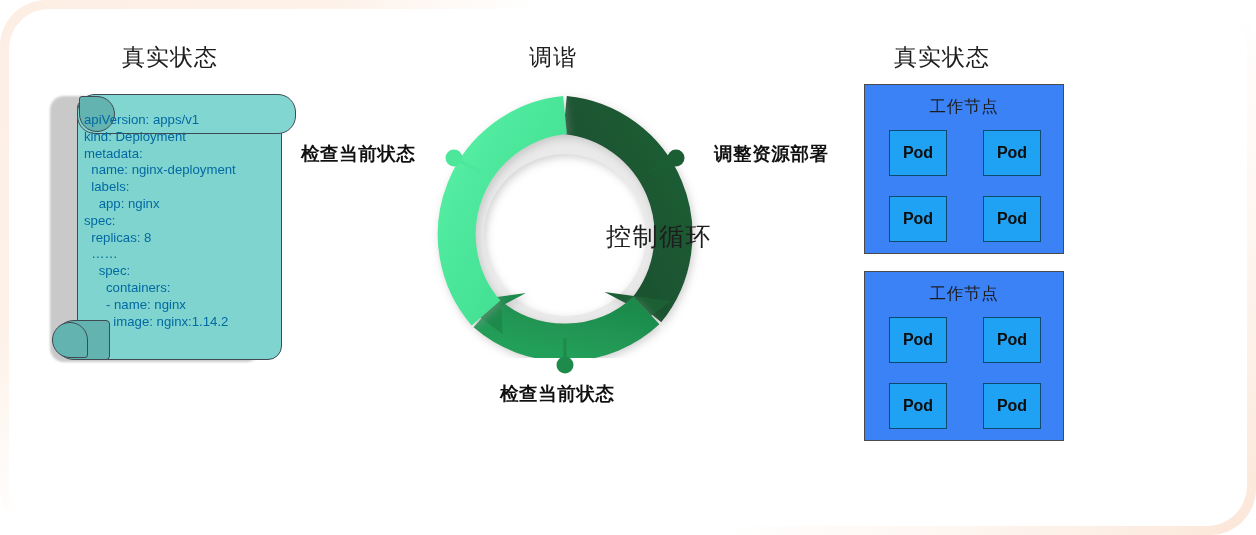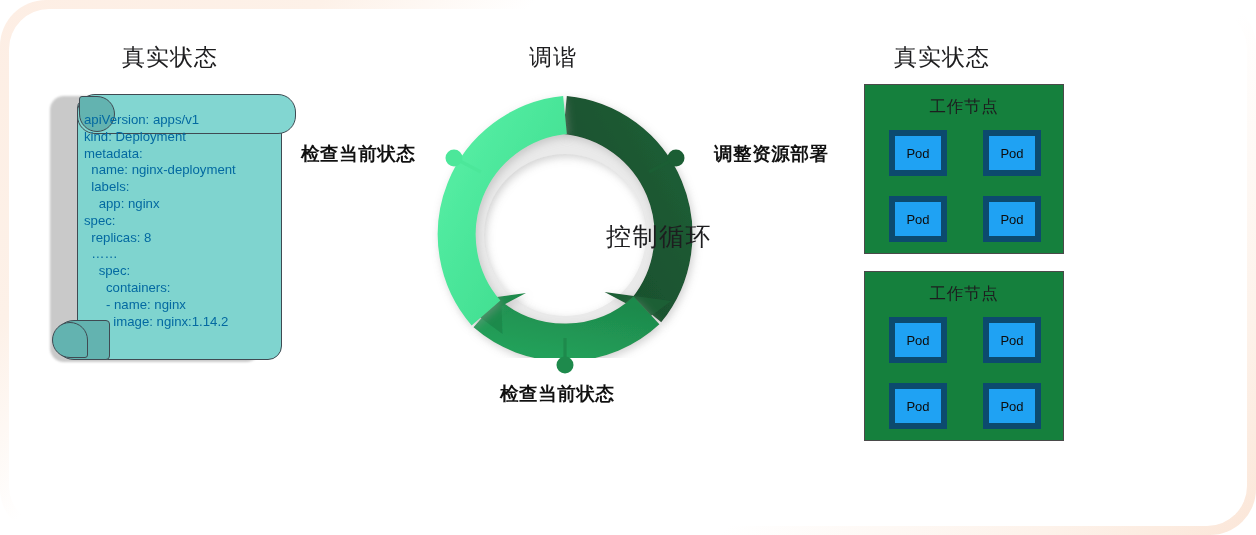--- a/index.html
+++ b/index.html
@@ -116,21 +116,21 @@
     font-weight: 600;
     letter-spacing: 0.6px;
   }
   #label-compare { left: 301px; top: 141px; }
   #label-adjust  { left: 714px; top: 141px; }
   #label-check   { left: 500px; top: 381px; }
 
   
   .node-box {
     position: absolute;
-    background: #15803d;
+    background: #3b82f6;
     border: 1.7px solid #4a4a4a;
   }
   #node-1 { left: 864px; top: 84px; width: 200px; height: 170px; }
   #node-2 { left: 864px; top: 271px; width: 200px; height: 170px; }
   .node-title {
     position: absolute; left: 0; right: 0; top: 11px;
     text-align: center;
     font-size: 16.5px;
     color: #1d1d1f;
     letter-spacing: 0.8px;
@@ -140,26 +140,27 @@
     left: 24px; top: 45px;
     width: 152px; height: 112px;
     display: grid;
     grid-template-columns: 58px 58px;
     grid-template-rows: 46px 46px;
     justify-content: space-between;
     align-content: space-between;
   }
   .pod {
     background: #1fa2f3;
-    border: 6px solid #0c4a6e;
+    border: 1px solid #0c4a6e;
     display: flex;
     align-items: center;
     justify-content: center;
-    font-size: 13px;
+    font-size: 16px;
     color: #0d0d0d;
+    font-weight: bold;
   }
 </style>
 </head>
 <body>
 
 <div id="canvas">
   <div id="outer-frame"></div>
   <div id="inner-white"></div>
 
   <div class="col-title" id="title-desired">真实状态</div>

